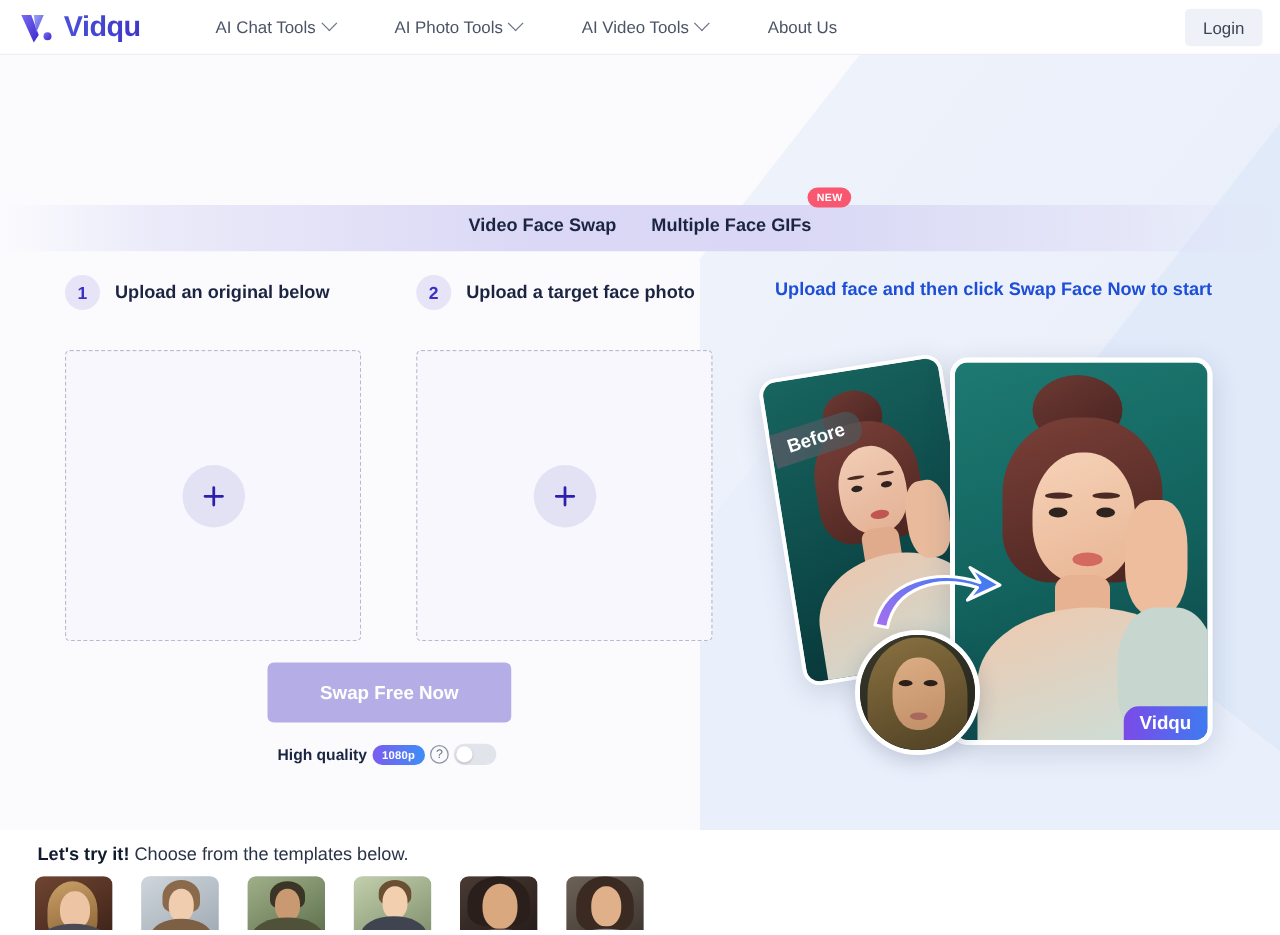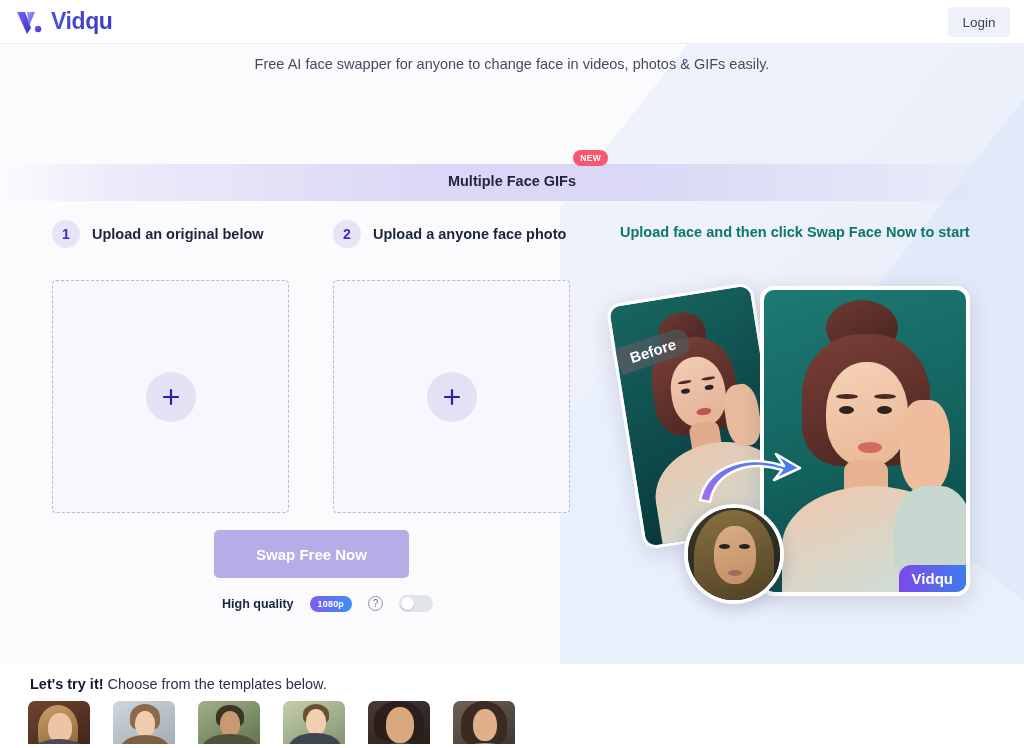--- a/index.html
+++ b/index.html
@@ -133,21 +133,21 @@
   .step-2 { left: 333px; }
   .step-num {
     width: 28px; height: 28px; border-radius: 50%;
     background: #e6e4f6; color: #3b2fc4;
     font-size: 14px; font-weight: bold;
     display: flex; align-items: center; justify-content: center;
   }
   .step-label { font-size: 14.5px; font-weight: bold; color: #1b2441; white-space: nowrap; }
   .hint {
     position: absolute; left: 620px; top: 4px;
-    font-size: 14.5px; font-weight: bold; color: #0f766e; white-space: nowrap;
+    font-size: 14.5px; font-weight: bold; color: #1d4ed8; white-space: nowrap;
   }
 
   .dropzones { position: relative; height: 236px; margin-top: 26px; }
   .dropzone {
     position: absolute; top: 0; width: 237px; height: 233px;
     border: 1.6px dashed #b9b8cf; border-radius: 4px;
     background: #f8f7fd;
     display: flex; align-items: center; justify-content: center;
     cursor: pointer;
   }
@@ -164,21 +164,21 @@
     position: absolute; left: 214px; top: 530px;
     width: 195px; height: 48px; border-radius: 5px;
     background: #b5aee6; color: #ffffff;
     font-size: 15px; font-weight: bold;
     display: flex; align-items: center; justify-content: center;
     cursor: pointer; z-index: 18;
   }
 
   .quality-row {
     position: absolute; left: 222px; top: 595px;
-    display: flex; align-items: center; gap: 16px; z-index: 18;
+    display: flex; align-items: center; gap: 4px; z-index: 18;
   }
   .quality-label { font-size: 12.5px; font-weight: bold; color: #1b2441; }
   .res-badge {
     background: linear-gradient(90deg, #7b5cf0 0%, #3d8ef7 100%);
     color: #fff; font-size: 9px; font-weight: bold;
     padding: 3px 8px; border-radius: 9px; letter-spacing: .2px;
   }
   .help-icon {
     width: 15px; height: 15px; border-radius: 50%;
     border: 1.3px solid #8e93a3; color: #6b7081;
@@ -287,46 +287,65 @@
             </linearGradient>
           </defs>
           <path d="M1 3 L9 3 L15 19 L11 25 Z" fill="url(#lg1)"></path>
           <path d="M11 3 L19 3 L13 17 Z" fill="url(#lg2)"></path>
           <circle cx="22" cy="20" r="3.2" fill="url(#lg1)"></circle>
         </svg>
       </span>
       <span class="logo-text">Vidqu</span>
     </div>
 
+    <div class="nav">
+      <div class="nav-item">
+        <span>AI Chat Tools</span>
+        <i class="caret"></i>
+      </div>
+      <div class="nav-item">
+        <span>AI Photo Tools</span>
+        <i class="caret"></i>
+      </div>
+      <div class="nav-item">
+        <span>AI Video Tools</span>
+        <i class="caret"></i>
+      </div>
+      <div class="nav-item">
+        <span>About Us</span>
+      </div>
+    </div>
 
     <div class="login-btn">Login</div>
   </div>
 
   <div class="hero">
-    <div class="hero-sub">Free AI face swapper for anyone to change face in videos, photos &amp; GIFs easily.</div>
   </div>
 
   <div class="tabbar"></div>
   <div class="tabs">
+    <div class="tab">
+      <span>Video Face Swap</span>
+    </div>
     <div class="tab">
       <span>Multiple Face GIFs</span>
       <span class="new-badge">NEW</span>
     </div>
   </div>
 
   <div class="workspace">
 
     <div class="steps">
       <div class="step step-1">
         <div class="step-num">1</div>
         <div class="step-label">Upload an original below</div>
       </div>
       <div class="step step-2">
         <div class="step-num">2</div>
-        <div class="step-label">Upload a anyone face photo</div>
+        <div class="step-label">Upload a target face photo</div>
       </div>
       <div class="hint">Upload face and then click Swap Face Now to start</div>
     </div>
 
     <div class="dropzones">
       <div class="dropzone dz-1">
         <div class="plus-circle">
           <svg width="20" height="20" viewBox="0 0 20 20">
             <path d="M10 3 V17 M3 10 H17" stroke="#2d1fae" stroke-width="2.2" stroke-linecap="round"></path>
           </svg>

